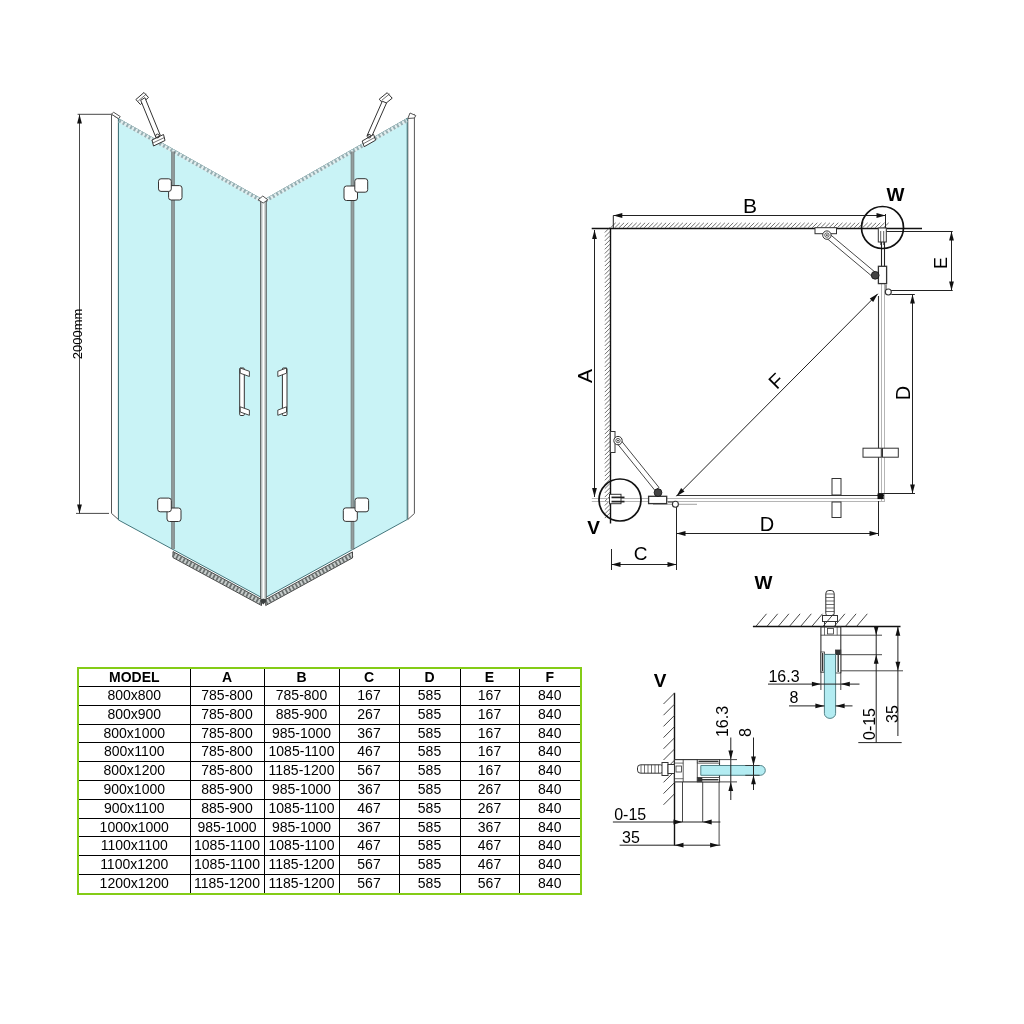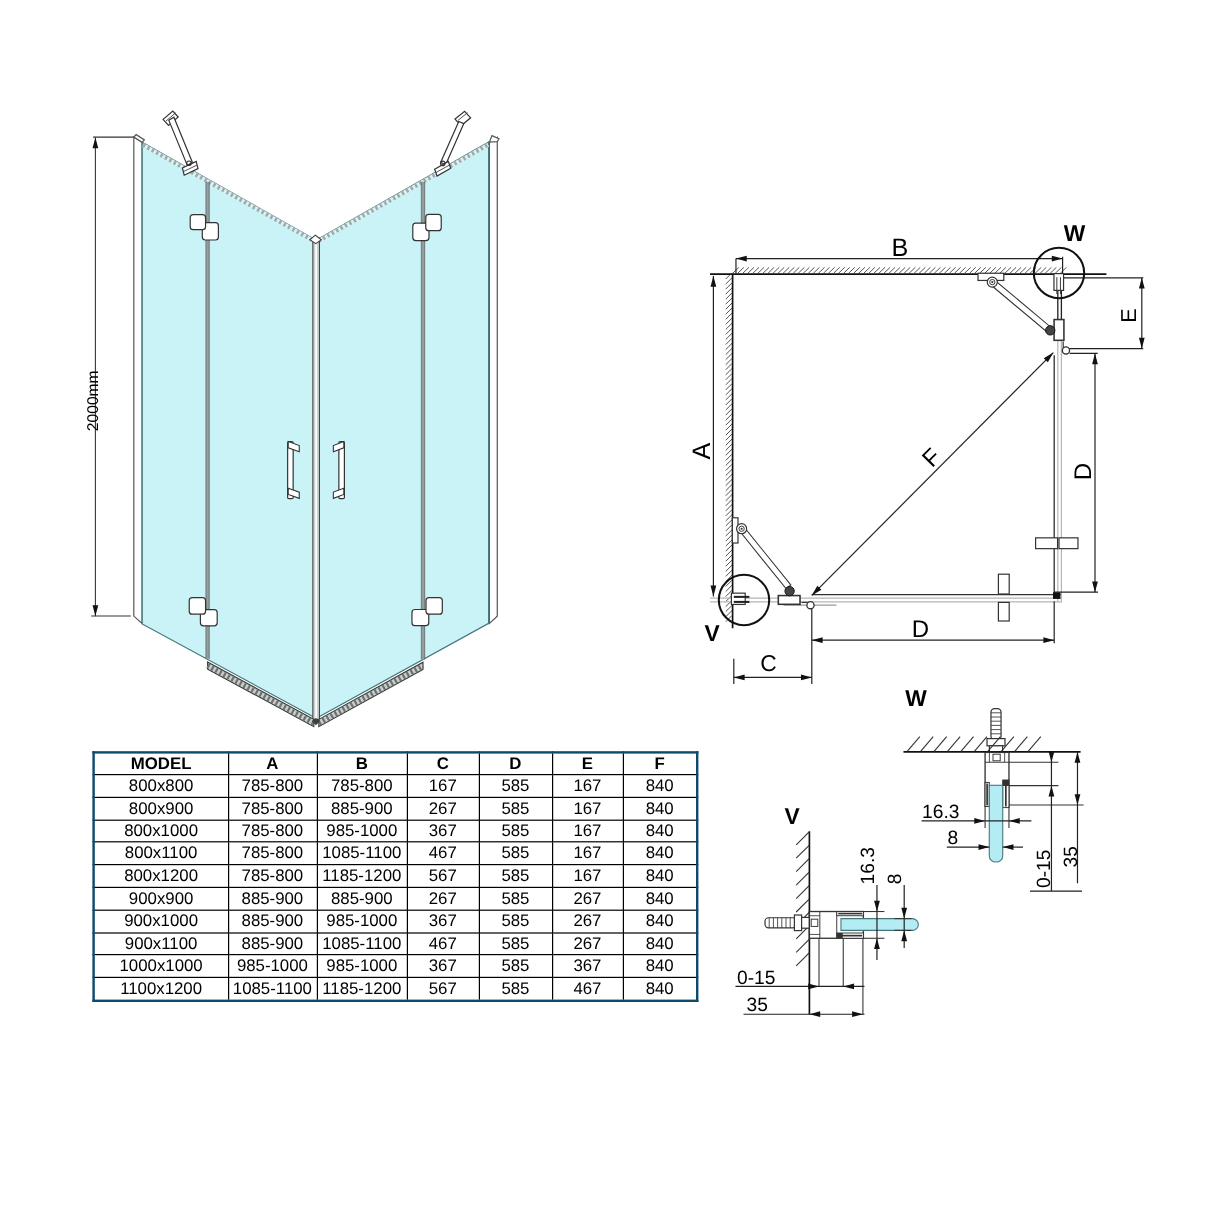--- a/index.html
+++ b/index.html
@@ -9,21 +9,21 @@
   table.spec {
     position:absolute; left:77px; top:626px; width:504px;
     border-collapse:collapse; table-layout:fixed;
     font-family:"Liberation Sans",sans-serif; font-size:14px; color:#000;
   }
   table.spec th, table.spec td {
     border:1px solid #000; text-align:center; padding:0; height:17.8px; line-height:17.8px;
     white-space:nowrap; overflow:hidden;
   }
   table.spec tr.hd th { height:17.1px; line-height:17.1px; font-weight:bold; }
-  table.spec { border:2px solid #0c4a6e; }
+  table.spec { border:2px solid #84cc16;margin-top:41px; }
 </style>
 </head>
 <body>
 <div id="stage">
 <svg width="1024" height="1024" viewBox="0 0 1024 1024">
 <line x1="79.5" y1="114.3" x2="79.5" y2="513.5" stroke="#333" stroke-width="0.9"></line>
 <polygon points="79.5,114.5 81.9,123.5 77.1,123.5" fill="#111" stroke="none" stroke-width="0"></polygon>
 <polygon points="79.5,513.4 77.1,504.4 81.9,504.4" fill="#111" stroke="none" stroke-width="0"></polygon>
 <line x1="77.6" y1="114.3" x2="111.5" y2="114.3" stroke="#333" stroke-width="0.9"></line>
 <line x1="76.0" y1="513.4" x2="109.0" y2="513.4" stroke="#333" stroke-width="0.9"></line>
@@ -466,29 +466,20 @@
         <tr>
           <td>800x1200</td>
           <td>785-800</td>
           <td>1185-1200</td>
           <td>567</td>
           <td>585</td>
           <td>167</td>
           <td>840</td>
         </tr>
         <tr>
-          <td>900x900</td>
-          <td>885-900</td>
-          <td>885-900</td>
-          <td>267</td>
-          <td>585</td>
-          <td>267</td>
-          <td>840</td>
-        </tr>
-        <tr>
           <td>900x1000</td>
           <td>885-900</td>
           <td>985-1000</td>
           <td>367</td>
           <td>585</td>
           <td>267</td>
           <td>840</td>
         </tr>
         <tr>
           <td>900x1100</td>
@@ -502,23 +493,41 @@
         <tr>
           <td>1000x1000</td>
           <td>985-1000</td>
           <td>985-1000</td>
           <td>367</td>
           <td>585</td>
           <td>367</td>
           <td>840</td>
         </tr>
         <tr>
+          <td>1100x1100</td>
+          <td>1085-1100</td>
+          <td>1085-1100</td>
+          <td>467</td>
+          <td>585</td>
+          <td>467</td>
+          <td>840</td>
+        </tr>
+        <tr>
           <td>1100x1200</td>
           <td>1085-1100</td>
           <td>1185-1200</td>
           <td>567</td>
           <td>585</td>
           <td>467</td>
+          <td>840</td>
+        </tr>
+        <tr>
+          <td>1200x1200</td>
+          <td>1185-1200</td>
+          <td>1185-1200</td>
+          <td>567</td>
+          <td>585</td>
+          <td>567</td>
           <td>840</td>
         </tr>
 </tbody>
     </table>
 </div>
 
 </body></html>

